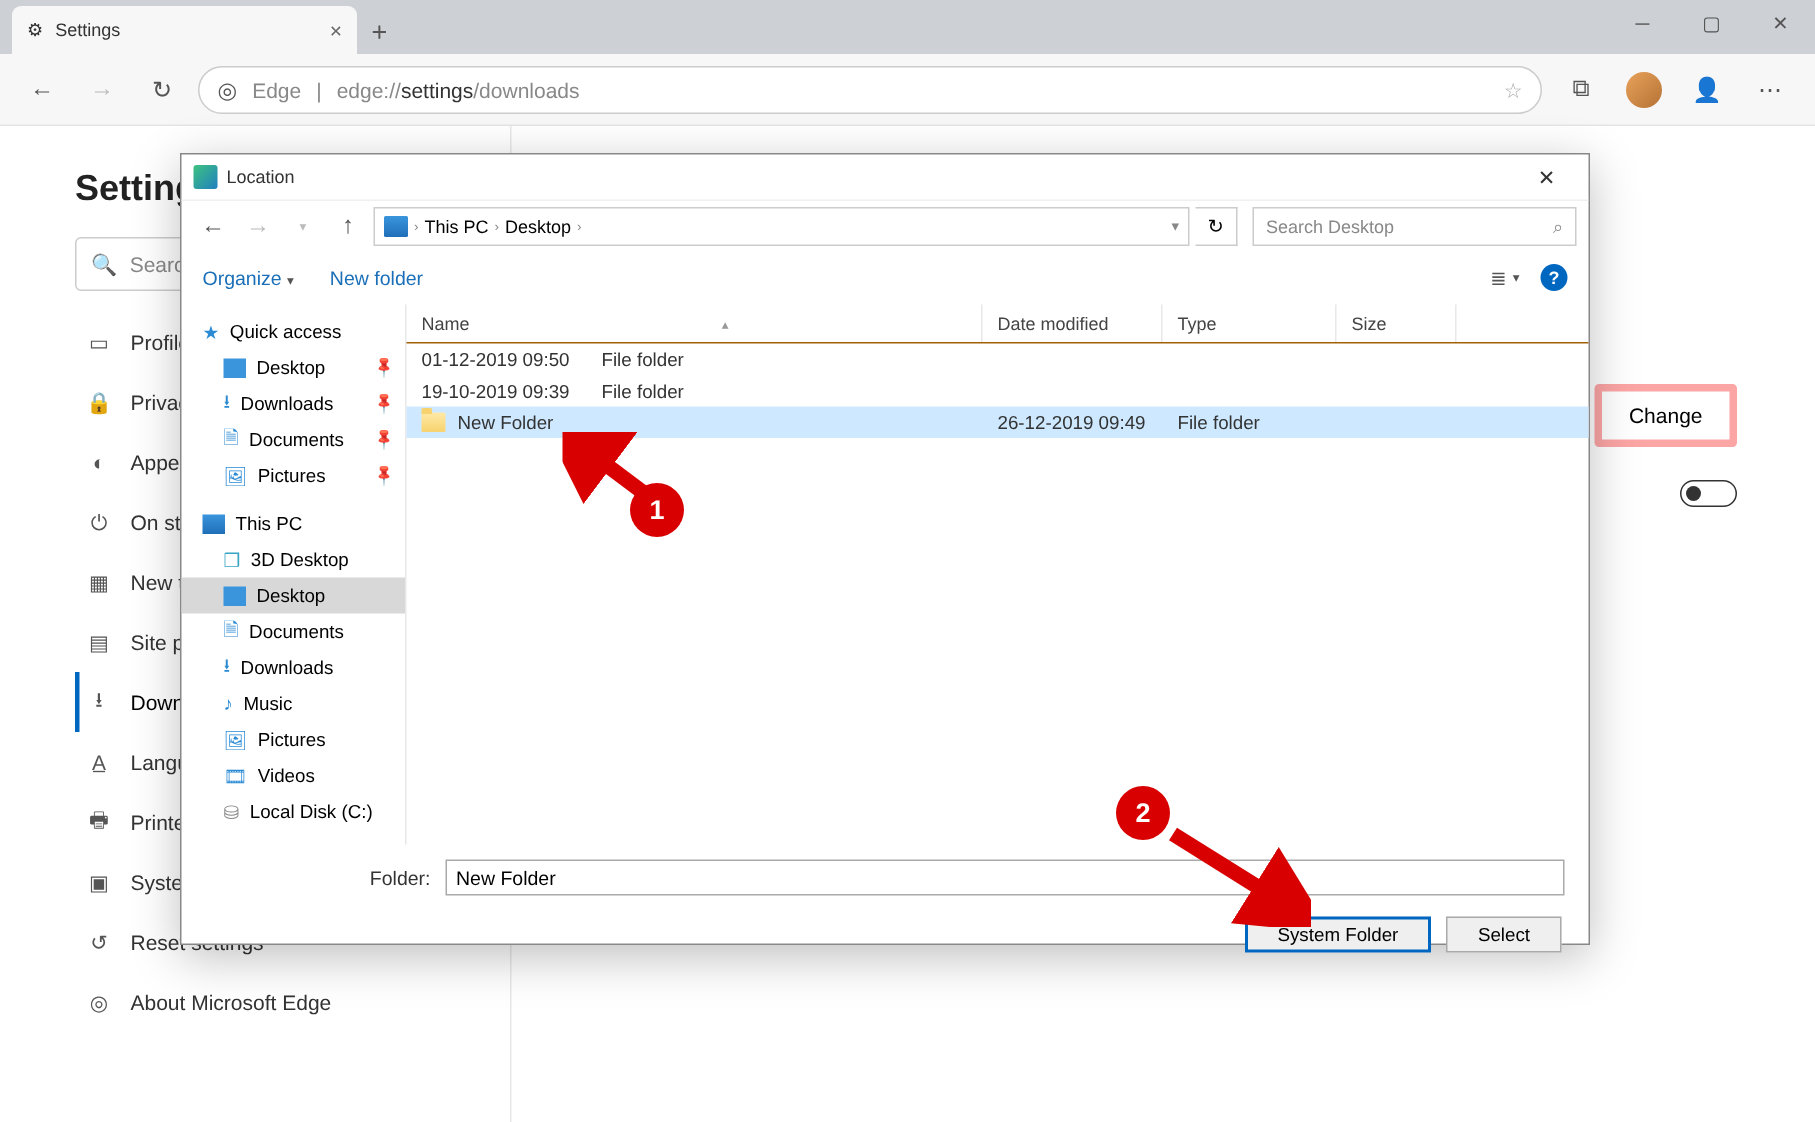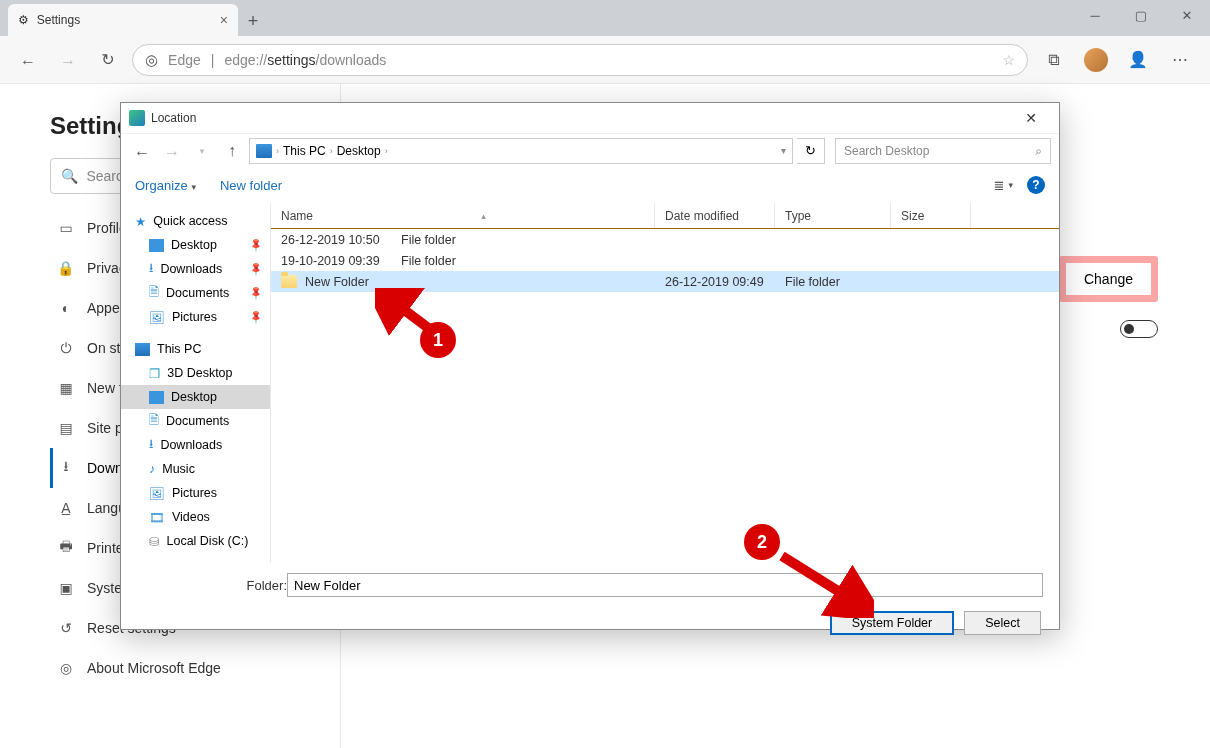--- a/index.html
+++ b/index.html
@@ -29,21 +29,21 @@
 
 
 .page { display: flex; height: calc(748px - 84px); }
 .sidebar { width: 340px; padding: 28px 30px 0 50px; }
 .sidebar h1 { font-size: 24px; font-weight: 600; margin-bottom: 18px; color: #222; }
 .search-settings { height: 36px; border: 1px solid #ccc; border-radius: 4px; display: flex; align-items: center; padding: 0 10px; gap: 8px; color: #888; font-size: 14px; margin-bottom: 14px; }
 .setting-item { height: 40px; display: flex; align-items: center; gap: 12px; font-size: 14px; color: #333; padding-left: 4px; border-left: 3px solid transparent; cursor: pointer; }
 .setting-item.active { border-left-color: #0067c0; color: #000; font-weight: 400; }
 .setting-item .si-icon { width: 18px; height: 18px; display: flex; align-items: center; justify-content: center; color: #555; }
 .content { flex: 1; border-left: 1px solid #e8e8e8; padding: 40px 36px; position: relative; }
-.change-btn { position: absolute; top: 172px; right: 52px; border: 7px solid #fca5a5; background: #fff; padding: 8px 18px; border-radius: 3px; font-size: 14px; }
+.change-btn { position: absolute; top: 172px; right: 52px; border: 5px solid #fca5a5; background: #fff; padding: 8px 18px; border-radius: 3px; font-size: 14px; }
 .toggle { position: absolute; top: 236px; right: 52px; width: 38px; height: 18px; border: 1px solid #333; border-radius: 10px; }
 .toggle-knob { width: 10px; height: 10px; background: #333; border-radius: 50%; position: relative; top: 3px; left: 3px; }
 
 
 .dialog { position: absolute; top: 102px; left: 120px; width: 940px; height: 528px; background: #fff; border: 1px solid #888; box-shadow: 0 8px 30px rgba(0,0,0,0.25); }
 .dlg-title { height: 30px; display: flex; align-items: center; padding: 0 8px; font-size: 12px; color: #333; gap: 6px; }
 .dlg-title .dlg-close { margin-left: auto; width: 40px; height: 28px; display: flex; align-items: center; justify-content: center; font-size: 14px; }
 .dlg-nav { height: 34px; display: flex; align-items: center; padding: 0 8px; gap: 4px; border-top: 1px solid #f0f0f0; }
 .dlg-nav .nbtn { width: 26px; height: 26px; display: flex; align-items: center; justify-content: center; color: #555; }
 .dlg-nav .nbtn.disabled { color: #bbb; }
@@ -72,21 +72,21 @@
 .col-date { width: 120px; }
 .col-type { width: 116px; }
 .col-size { width: 80px; }
 .fl-row { display: flex; height: 21px; font-size: 12.5px; color: #333; align-items: center; }
 .fl-row.selected { background: #cde8ff; }
 .fl-row > div { padding-left: 10px; display: flex; align-items: center; gap: 8px; }
 .folder-icon { width: 16px; height: 13px; background: linear-gradient(#ffe9a6,#f7d36f); border-radius: 1px; position: relative; }
 .folder-icon::before { content:""; position:absolute; top:-3px; left:0; width:7px; height:4px; background:#f7d36f; border-radius:1px 1px 0 0; }
 
 .dlg-footer { padding: 10px 16px; }
-.folder-row { display: flex; align-items: center; margin-bottom: 14px; }
+.folder-row { display: flex; align-items: center; gap: 10px; margin-bottom: 14px; }
 .folder-row label { font-size: 13px; color: #333; width: 150px; text-align: right; }
 .folder-input { flex: 1; height: 24px; border: 1px solid #aaa; padding: 0 6px; font-size: 13px; }
 .dlg-buttons { display: flex; justify-content: flex-end; gap: 10px; padding-right: 2px; }
 .dlg-btn { height: 24px; padding: 0 20px; font-size: 12.5px; border: 1px solid #aaa; background: #efefef; cursor: pointer; }
 .dlg-btn.primary { border: 2px solid #0067c0; background: #efefef; }
 
 
 .anno-circle { position: absolute; width: 36px; height: 36px; background: #d80000; border-radius: 50%; color: #fff; font-weight: bold; display: flex; align-items: center; justify-content: center; font-size: 18px; z-index: 50; }
 .anno-arrow { position: absolute; z-index: 49; }
 </style>
@@ -297,21 +297,21 @@
       <div class="fl-header">
         <div class="col-name">
             <span>Name</span>
             <span style="margin:auto;color:#999;font-size:9px">▴</span>
           </div>
         <div class="col-date">Date modified</div>
         <div class="col-type">Type</div>
         <div class="col-size">Size</div>
       </div>
       <div class="fl-row">
-        <div class="col-date">26-12-2019 10:50</div>
+        <div class="col-date">01-12-2019 09:50</div>
         <div class="col-type">File folder</div>
       </div>
       <div class="fl-row">
         <div class="col-date">19-10-2019 09:39</div>
         <div class="col-type">File folder</div>
       </div>
       <div class="fl-row selected">
         <div class="col-name">
             <span class="folder-icon"></span>
             <span>New Folder</span>

